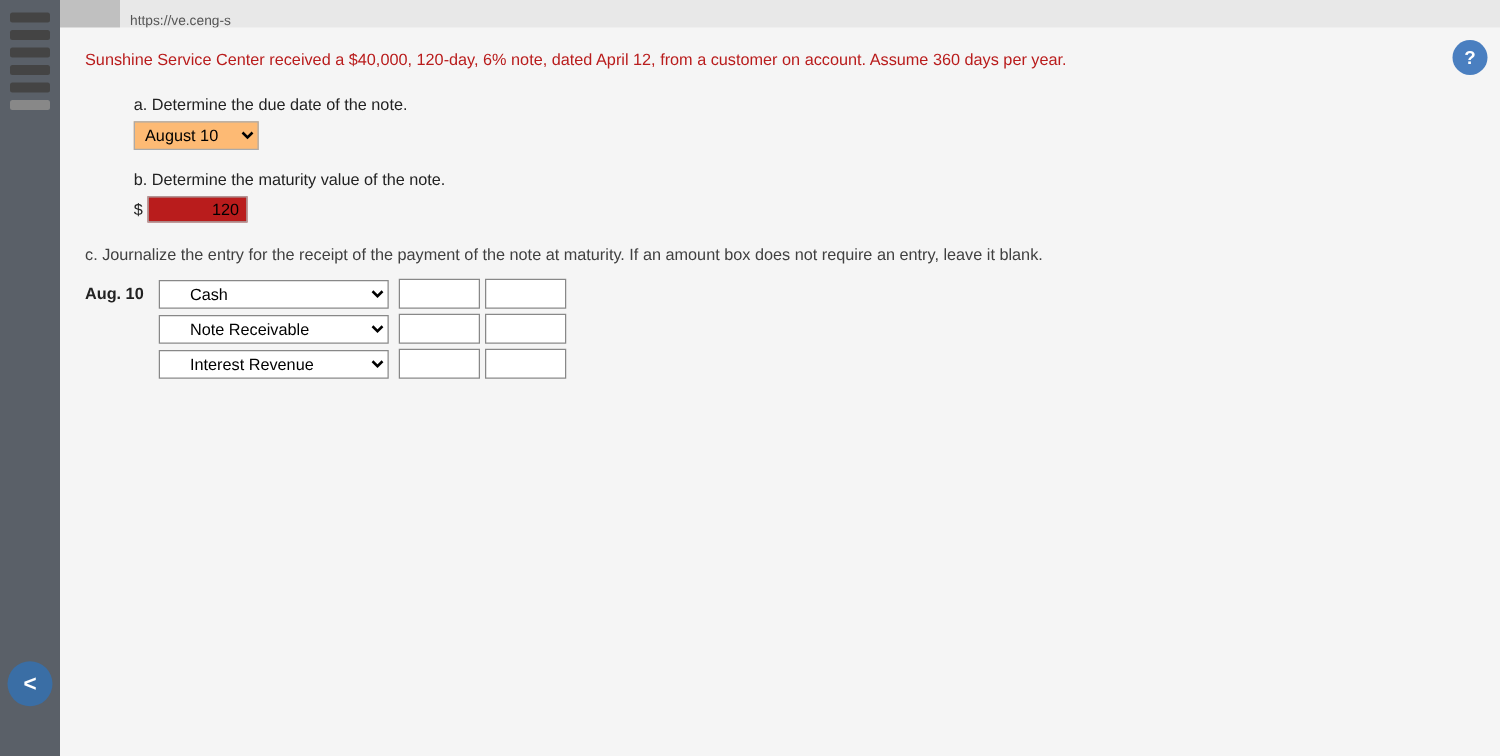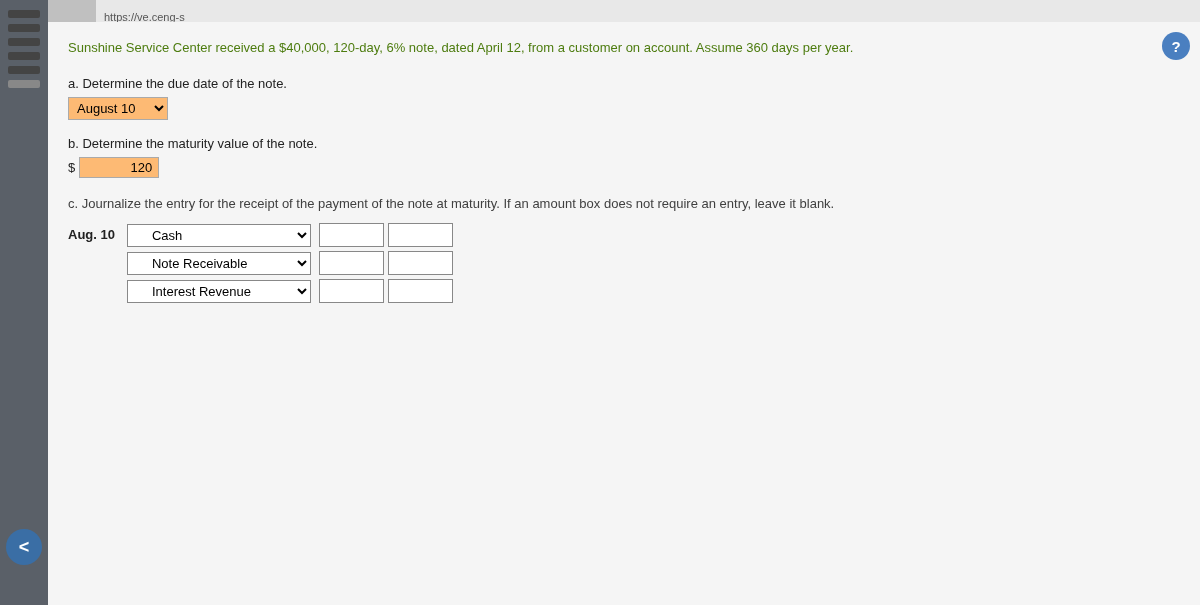--- a/index.html
+++ b/index.html
@@ -52,28 +52,29 @@
       justify-content: center;
       cursor: pointer;
       color: white;
       font-size: 18px;
       font-weight: bold;
       user-select: none;
     }
 
     .question-text {
       font-size: 13px;
-      color: #4d7c0f;
+      color: #b91c1c;
       line-height: 1.5;
       margin-bottom: 18px;
       padding-right: 20px;
     }
 
     .section {
       margin-bottom: 16px;
+      margin-left: 39px;
     }
 
     .section-label {
       font-size: 13px;
       color: #222;
       margin-bottom: 6px;
     }
 
     .dropdown-select {
       border: 1px solid #aaa;
@@ -91,21 +92,21 @@
       gap: 4px;
     }
 
     .prefix-label {
       font-size: 13px;
       color: #222;
     }
 
     .number-input {
       border: 1px solid #aaa;
-      background: #fdba74;
+      background: #b91c1c;
       padding: 2px 6px;
       font-size: 13px;
       width: 80px;
       text-align: right;
     }
 
     .journal-section {
       margin-top: 16px;
     }
 

